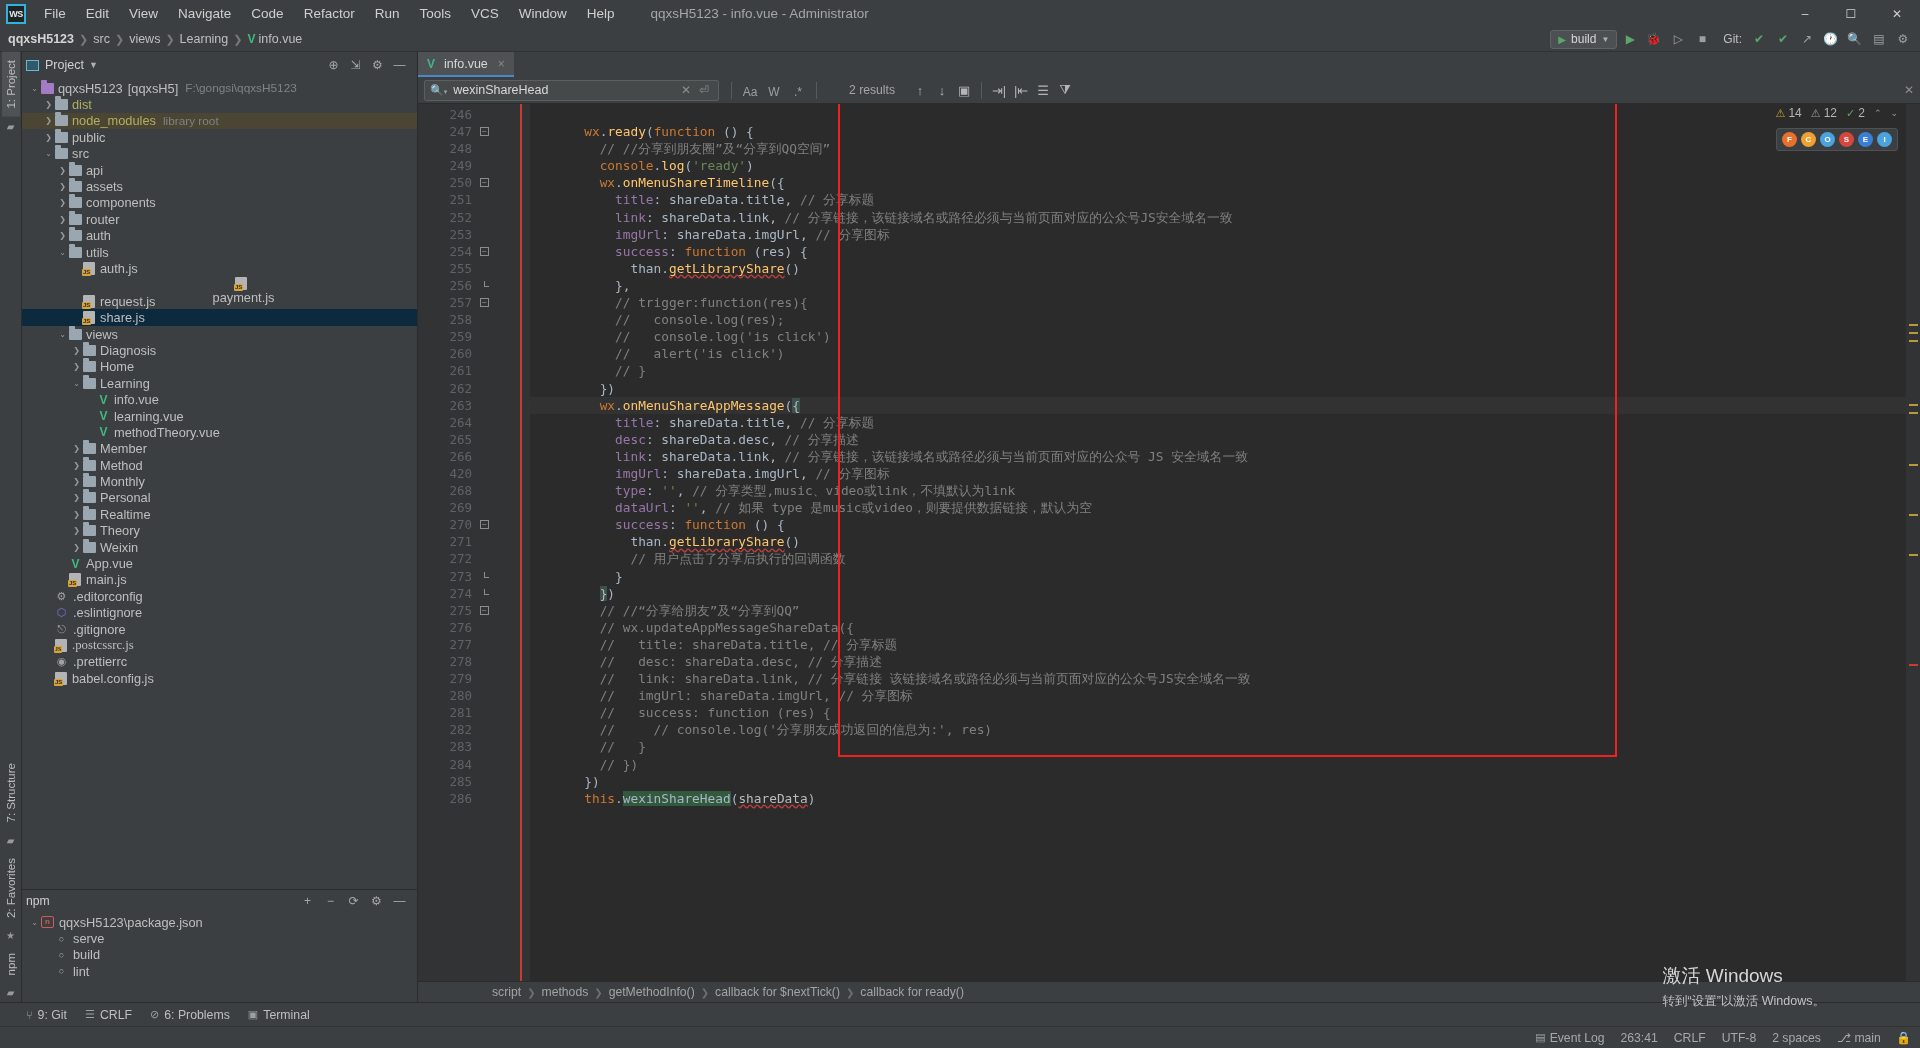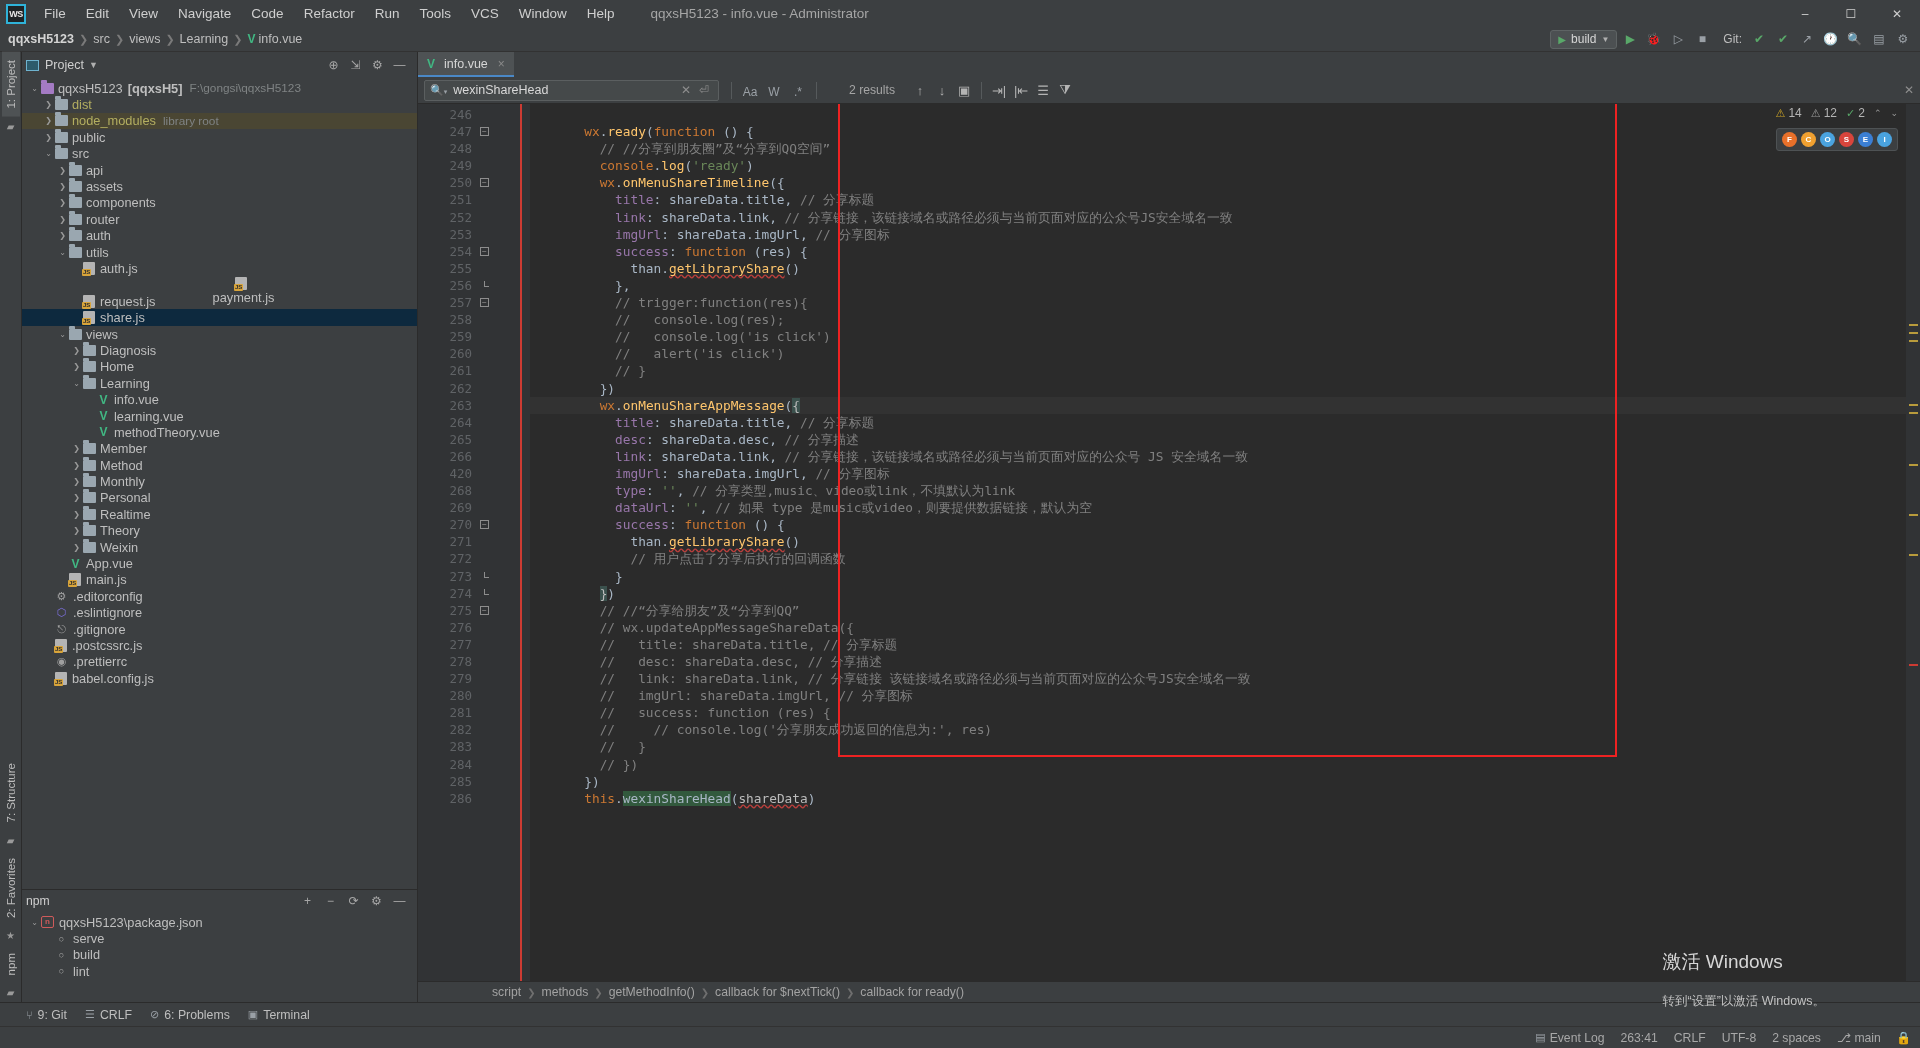--- a/index.html
+++ b/index.html
@@ -105,21 +105,21 @@
     font-size: 6px; font-weight: bold; padding: 0 1px; line-height: 7px; border-radius: 1px;
   }
   .vico { width: 13px; margin-right: 4px; color: #41b883; font-weight: bold; font-size: 12px; text-align: center; flex: none; }
   .gico { width: 13px; margin-right: 5px; color: #a0a0a0; font-size: 11px; text-align: center; flex: none; }
   .eico { width: 13px; margin-right: 5px; color: #7a6ed8; font-size: 11px; text-align: center; flex: none; }
   .pkgico { width: 13px; height: 12px; margin-right: 5px; flex: none; border: 1.4px solid #cf5b5b;
             border-radius: 2px; color: #cf5b5b; font-size: 8px; text-align: center; line-height: 9px; font-weight: bold; }
   .bullet { width: 13px; margin-right: 5px; flex: none; text-align: center; font-size: 9px; color: #aaa; }
   .lbl-dim { color: #7f8384; margin-left: 7px; font-size: 11.8px; }
   .lbl-yellow { color: #b3ae60; }
-  .lbl-bold { font-weight: bold; }
+  .lbl-bold { font-weight: normal; }
 
   
   .npm-head {
     height: 23px; display: flex; align-items: center; padding: 0 4px; font-size: 12.2px;
     color: #cfcfcf; border-top: 1px solid #2b2b2b; flex: none;
   }
   .npm-actions { margin-left: auto; display: flex; gap: 4px; padding-right: 4px; }
   .npm-tree { height: 90px; font-size: 12.8px; padding-top: 2px; }
 
   
@@ -235,21 +235,21 @@
   }
   .sb-right { margin-left: auto; display: flex; align-items: center; gap: 16px; }
   .sb-item { display: flex; align-items: center; gap: 4px; }
 
   
   .watermark {
     position: absolute; right: 95px; bottom: 38px; text-align: left; color: #bdbdbd;
     z-index: 20; pointer-events: none;
   }
   .watermark .w1 { font-size: 19px; color: #d6d6d6; }
-  .watermark .w2 { font-size: 12.5px; color: #c2c2c2; margin-top: 18px; }
+  .watermark .w2 { font-size: 12.5px; color: #c2c2c2; margin-top: 4px; }
 </style>
 </head>
 <body>
 
 <div id="app">
 
   <div class="titlebar">
     <div class="ws-logo">WS</div>
     <div class="menu" id="main-menu">
         <div class="menu-item">File</div>
@@ -499,21 +499,21 @@
           <div class="trow" style="padding-left: 20px;">
             <span class="arrow"></span>
             <span class="eico">⬡</span>
             <span>.eslintignore</span>
           </div>
           <div class="trow" style="padding-left: 20px;">
             <span class="arrow"></span>
             <span class="gico">⎋</span>
             <span>.gitignore</span>
           </div>
-          <div class="trow" style="padding-left: 20px;">
+          <div class="trow" style="padding-left: 20px; font-family: Liberation Serif, serif;">
             <span class="arrow"></span>
             <span class="jsico"></span>
             <span>.postcssrc.js</span>
           </div>
           <div class="trow" style="padding-left: 20px;">
             <span class="arrow"></span>
             <span class="gico">◉</span>
             <span>.prettierrc</span>
           </div>
           <div class="trow" style="padding-left: 20px;">

